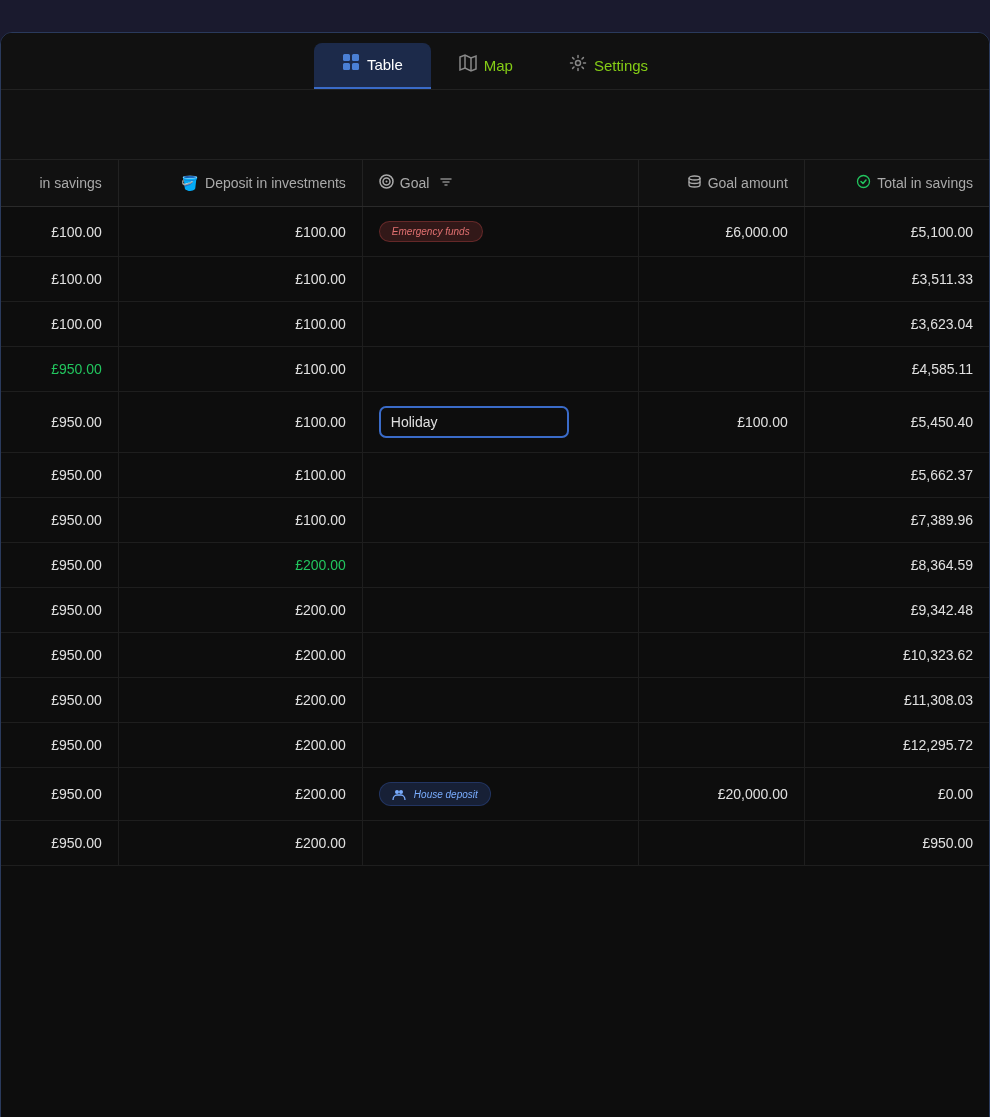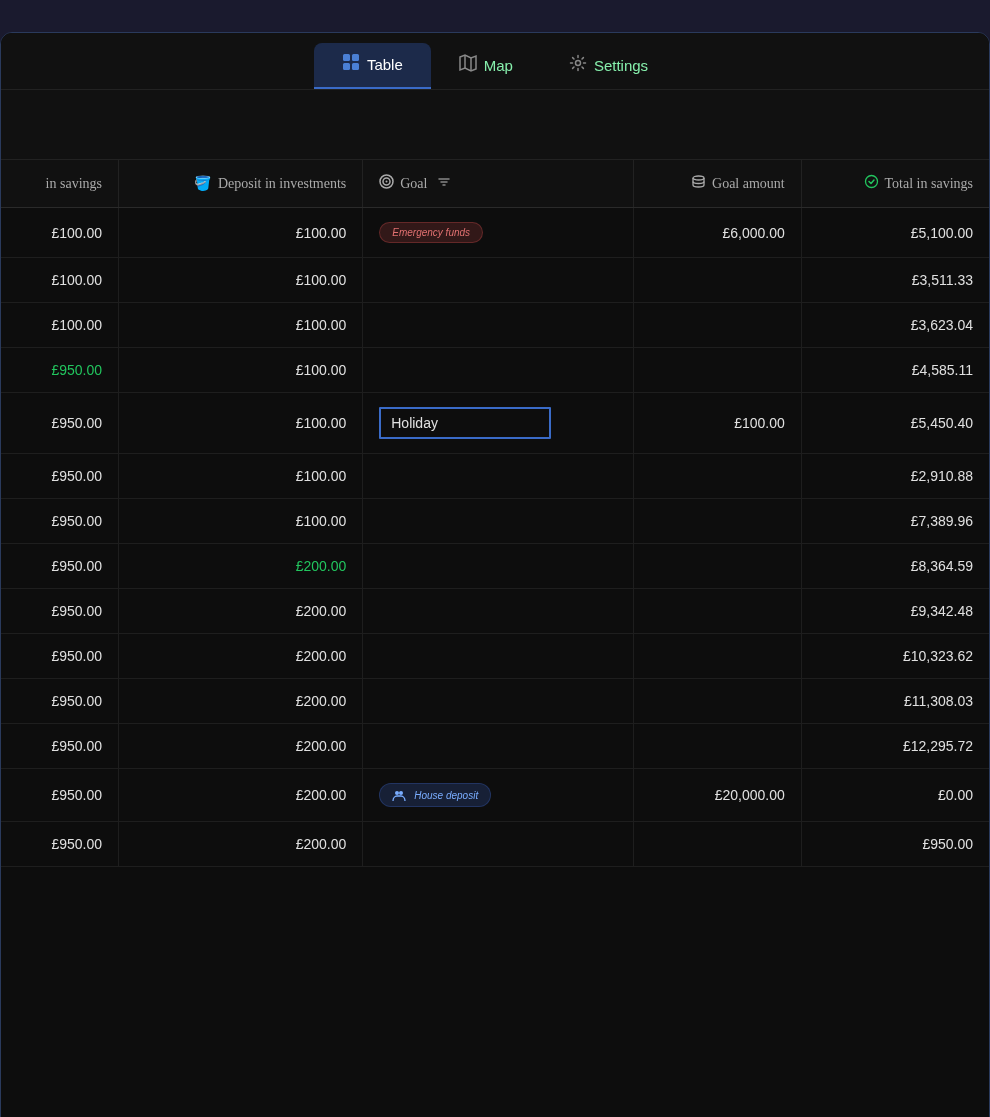--- a/index.html
+++ b/index.html
@@ -30,21 +30,21 @@
       padding: 10px 0 0 0;
       border-bottom: 1px solid #222;
       gap: 0;
     }
     .nav-tab {
       display: flex;
       align-items: center;
       gap: 7px;
       padding: 10px 28px 12px 28px;
       cursor: pointer;
-      color: #86efac;
+      color: #84cc16;
       font-size: 15px;
       font-weight: 500;
       border-radius: 8px 8px 0 0;
     }
     .nav-tab.active {
       background: #1c2a4a;
       color: #fff;
       border-bottom: 2px solid #3a6bc8;
     }
     .nav-tab-icon {
@@ -67,21 +67,20 @@
     }
     thead th {
       background: #111;
       color: #aaa;
       font-weight: 500;
       padding: 14px 16px;
       text-align: right;
       border-bottom: 1px solid #2a2a2a;
       border-right: 1px solid #222;
       white-space: nowrap;
-      font-family: Liberation Serif, serif;
     }
     thead th:last-child { border-right: none; }
     thead th .th-inner {
       display: flex;
       align-items: center;
       justify-content: flex-end;
       gap: 6px;
     }
     thead th.goal-col .th-inner {
       justify-content: flex-start;
@@ -118,25 +117,25 @@
     .tag.house {
       background: rgba(60, 100, 200, 0.22);
       color: #7aadff;
       border: 1px solid rgba(60,100,200,0.3);
     }
     .cell-green { color: #22c55e; }
     .cell-muted { color: #555; }
     .editing-input {
       background: #0d0d0d;
       border: 2px solid #3a6bc8;
-      border-radius: 1px;
+      border-radius: 7px;
       color: #e0e0e0;
       font-size: 14px;
       padding: 6px 10px;
-      width: 172px;
+      width: 190px;
       outline: none;
     }
     .filter-icon {
       color: #888;
       cursor: pointer;
       margin-left: 4px;
     }
     .th-icon { font-size: 14px; }
   </style>
 </head>
@@ -272,21 +271,21 @@
             <td>£100.00</td>
             <td class="goal-col"><input class="editing-input" value="Holiday" style=""></td>
             <td>£100.00</td>
             <td>£5,450.40</td>
           </tr>
           <tr>
             <td>£950.00</td>
             <td>£100.00</td>
             <td class="goal-col"></td>
             <td></td>
-            <td>£2,910.88</td>
+            <td>£5,662.37</td>
           </tr>
           <tr>
             <td>£950.00</td>
             <td>£100.00</td>
             <td class="goal-col"></td>
             <td></td>
             <td>£7,389.96</td>
           </tr>
           <tr>
             <td>£950.00</td>

